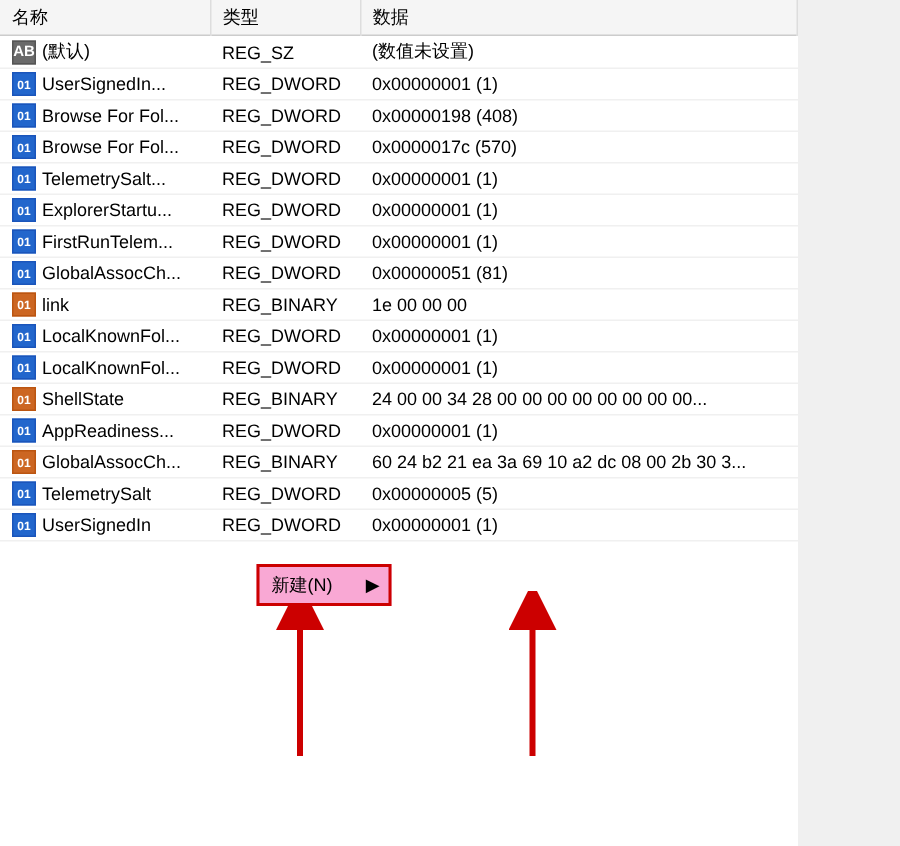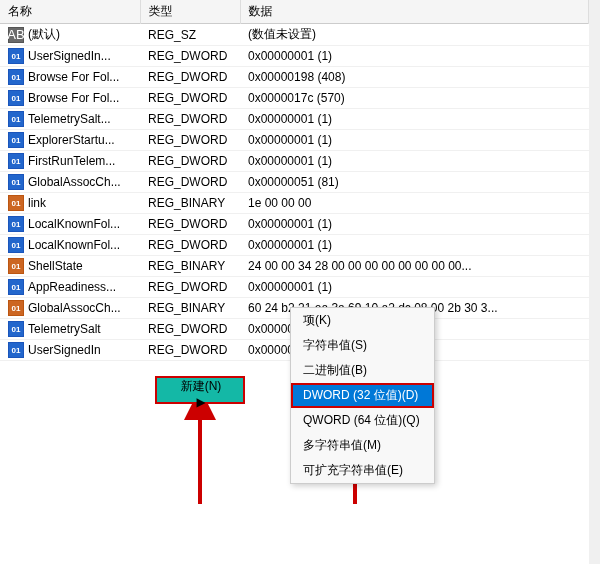--- a/index.html
+++ b/index.html
@@ -6,21 +6,21 @@
     body {
       font-family: 'Microsoft YaHei', SimSun, Arial, sans-serif;
       font-size: 12px;
       background: #f0f0f0;
       width: 600px;
       height: 564px;
       overflow: hidden;
     }
 
     .registry-window {
-      width: 589px;
+      width: 532px;
       height: 564px;
       background: #fff;
       position: relative;
     }
 
     
     .registry-table {
       width: 100%;
       border-collapse: collapse;
       font-size: 12px;
@@ -61,22 +61,22 @@
       width: 16px;
       height: 16px;
       flex-shrink: 0;
       display: inline-flex;
       align-items: center;
       justify-content: center;
     }
 
     
     .icon-sz {
-      font-size: 13px;
-      font-weight: normal;
+      font-size: 10px;
+      font-weight: bold;
       color: #fff;
       background: #6a6a6a;
       width: 16px;
       height: 16px;
       display: flex;
       align-items: center;
       justify-content: center;
       border: 1px solid #555;
       font-family: Arial, sans-serif;
     }
@@ -107,35 +107,34 @@
       display: flex;
       align-items: center;
       justify-content: center;
       border: 1px solid #bb5511;
       font-family: Arial, sans-serif;
     }
 
     
     .new-button {
       position: absolute;
-      left: 155px;
+      left: 171px;
       bottom: 160px;
       width: 90px;
       height: 28px;
-      background: #14b8a6;
+      background: #f9a8d4;
       border: 2px solid #cc0000;
       display: flex;
       align-items: center;
       justify-content: space-between;
       padding: 0 6px 0 8px;
       cursor: pointer;
       z-index: 10;
       font-size: 12px;
       color: #000;
-      flex-direction: column;
     }
 
     
     .submenu {
       position: absolute;
       left: 290px;
       bottom: 80px;
       width: 145px;
       background: #f8f8f8;
       border: 1px solid #ccc;
@@ -358,23 +357,14 @@
       </marker>
     </defs>
     <line x1="25" y1="110" x2="25" y2="10" stroke="#cc0000" stroke-width="4" marker-end="url(#arrowhead2)"></line>
   </svg>
 
   <div class="new-button" style="pointer-events:auto;">
     <span>新建(N)</span>
     <span>▶</span>
   </div>
 
-  <div class="submenu" style="pointer-events:auto;">
-  <div class="submenu-item">项(K)</div>
-      <div class="submenu-item">字符串值(S)</div>
-      <div class="submenu-item">二进制值(B)</div>
-      <div class="submenu-item highlighted">DWORD (32 位值)(D)</div>
-      <div class="submenu-item">QWORD (64 位值)(Q)</div>
-      <div class="submenu-item">多字符串值(M)</div>
-      <div class="submenu-item">可扩充字符串值(E)</div>
-    </div>
 
 </div>
 
 </body></html>

